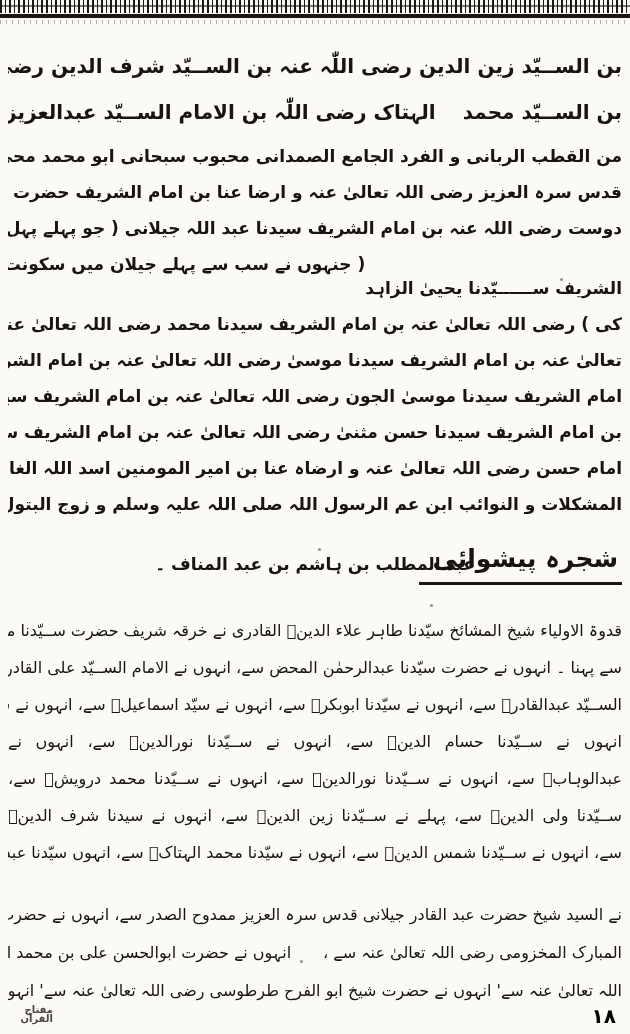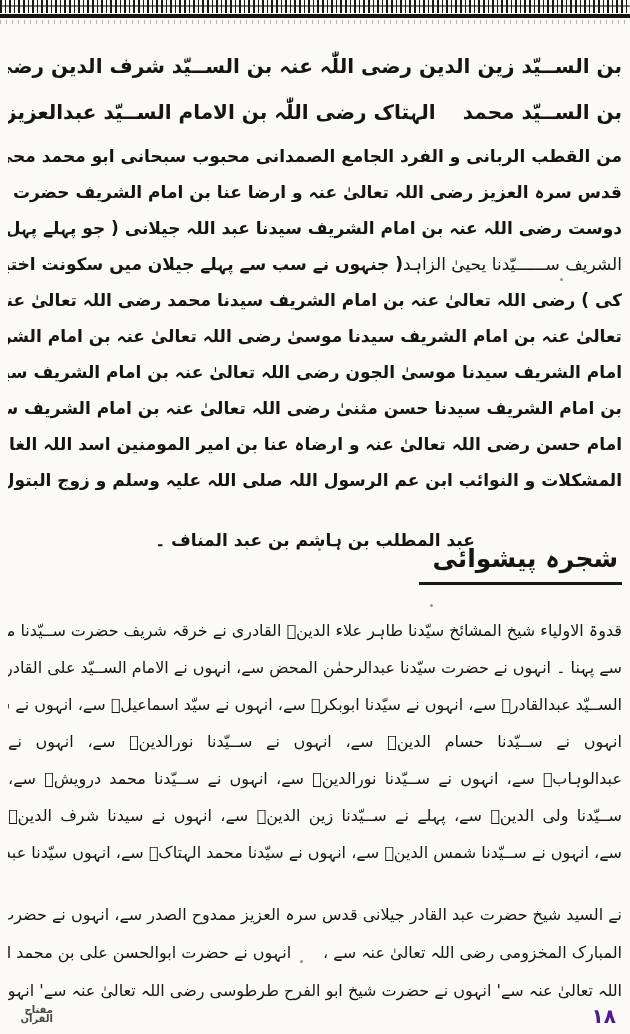--- a/index.html
+++ b/index.html
@@ -37,21 +37,21 @@
   }
   .block1{top:40px;}
   .block1 .l1{font-size:20px;font-weight:700;line-height:52px;letter-spacing:.2px;}
   .block1 .l2{font-size:20px;font-weight:700;line-height:40px;padding-left:162px;}
   .block2{top:138px;font-size:17px;font-weight:600;}
   .block2 .jline{line-height:36px;}
   .block2 .special{
     line-height:36px;display:flex;justify-content:space-between;
     padding-left:104px;white-space:nowrap;overflow:hidden;
   }
-  .block2 .special .name{font-weight:400;letter-spacing:1px;}
+  .block2 .special .name{font-weight:700;letter-spacing:1px;margin-top:24px;}
   .block2 .centered{text-align:center;text-align-last:center;line-height:36px;white-space:nowrap;overflow:hidden;margin-top:24px;}
   .heading-row{top:544px;text-align:right;}
   .heading{
     display:inline-block;
     font-size:25px;font-weight:700;
     padding:0 4px 9px 14px;
     border-bottom:3px solid #1b1815;
   }
   .para{font-size:16px;font-weight:400;}
   .p3{top:612px;}
@@ -59,21 +59,21 @@
   .p4{top:896px;}
   .p4 .jline{line-height:38px;}
   
   .stamp{
     position:absolute;left:3px;bottom:11px;
     width:50px;font-size:10px;line-height:9px;text-align:right;
     color:#2a2622;filter:blur(0.6px);opacity:.85;font-weight:700;
   }
   .pagenum{
     position:absolute;right:14px;bottom:6px;
-    font-size:20px;font-weight:700;color:#4c1d95;
+    font-size:20px;font-weight:700;color:#000000;
   }
   
   .speck{position:absolute;width:3px;height:3px;border-radius:50%;background:rgba(40,36,32,.5);}
 </style>
 </head>
 <body>
 
 <div class="page">
 
   <div class="top-border">

